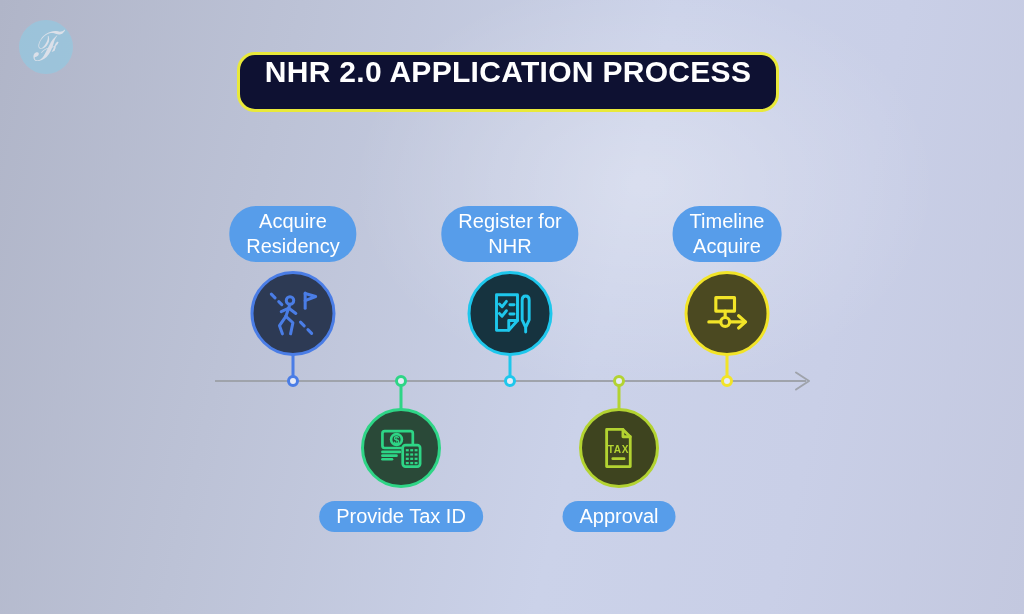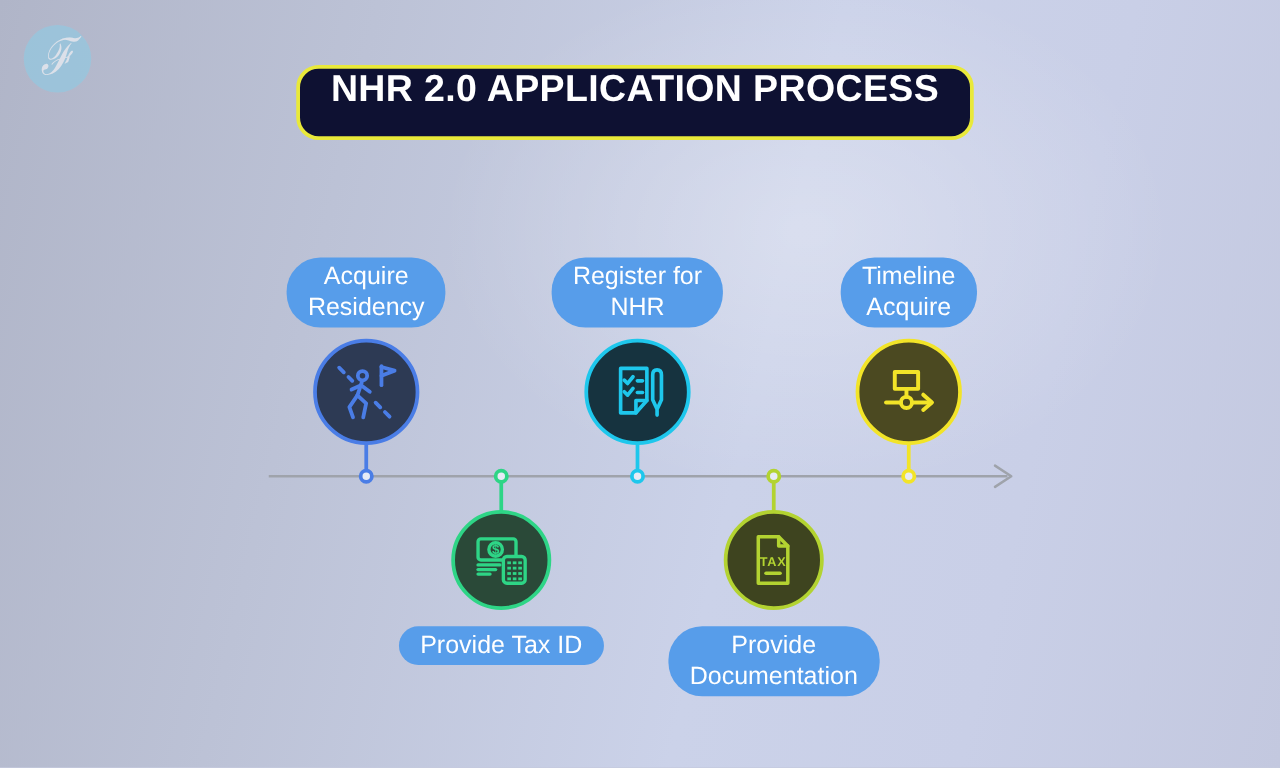--- a/index.html
+++ b/index.html
@@ -158,22 +158,21 @@
     <div class="stem"></div>
     <div class="icon-circle">
       <svg width="54" height="54" viewBox="0 0 48 48" fill="none" stroke="currentColor" stroke-width="2.5" stroke-linecap="round" stroke-linejoin="round">
         <path d="M13,7.5 H27.5 L34,14 V40.5 H13 Z"></path>
         <path d="M27.5,7.5 V14 H34"></path>
         <text x="23.5" y="28" font-size="9" text-anchor="middle" letter-spacing="0.5">TAX</text>
         <path d="M18.5,33.5 H28.5"></path>
       </svg>
     </div>
     <div class="pill">
-      <div>Provide</div>
-      <div>Documentation</div>
+      <div>Approval</div>
     </div>
   </div>
 
   <div class="step above" style="left: 727px; --accent: #f2e428; --fill: #4b4921;">
     <div class="pill">
       <div>Timeline</div>
       <div>Acquire</div>
     </div>
     <div class="icon-circle">
       <svg width="56" height="56" viewBox="0 0 48 48" fill="none" stroke="currentColor" stroke-width="2.7" stroke-linecap="round" stroke-linejoin="round">

